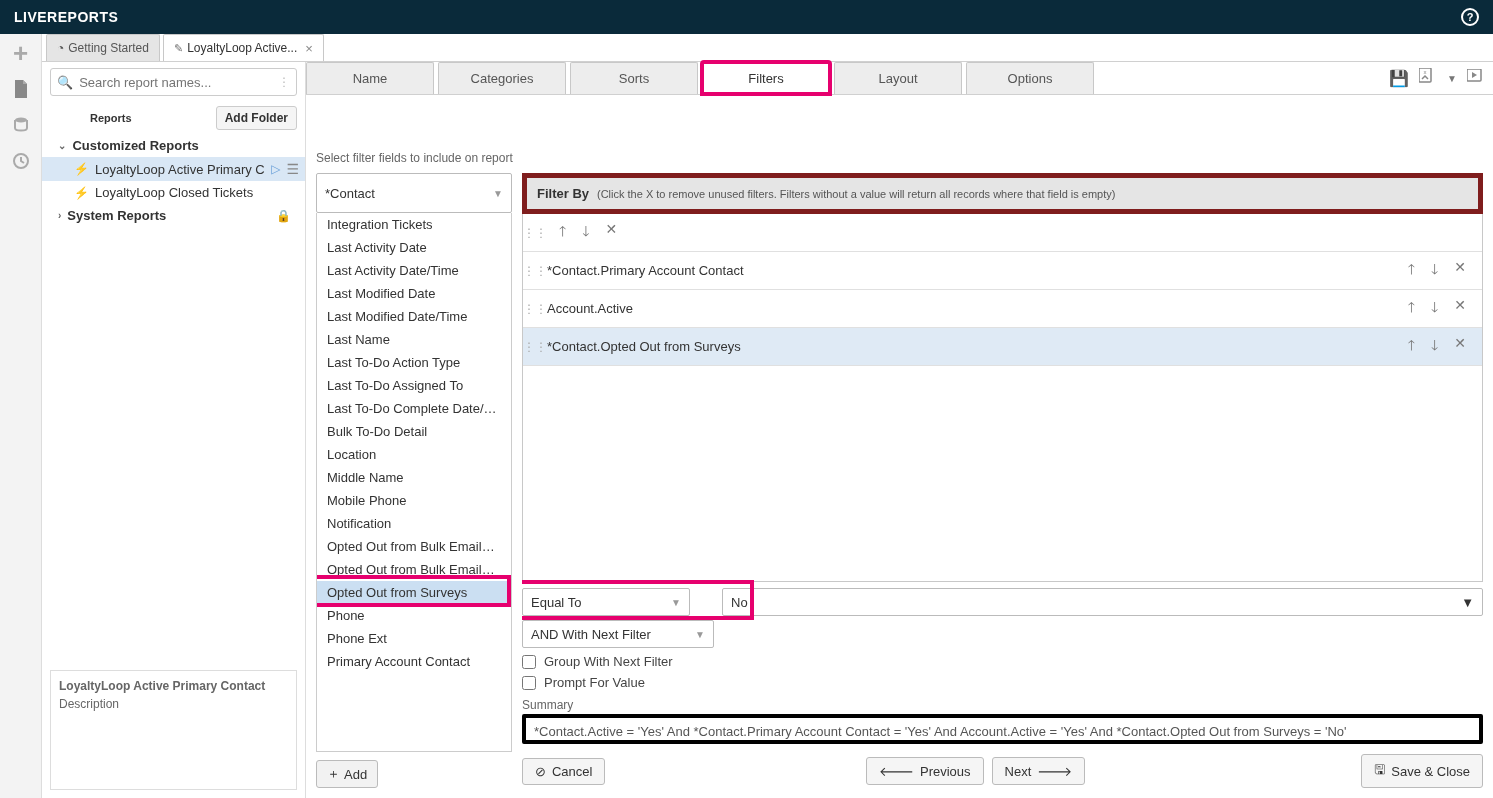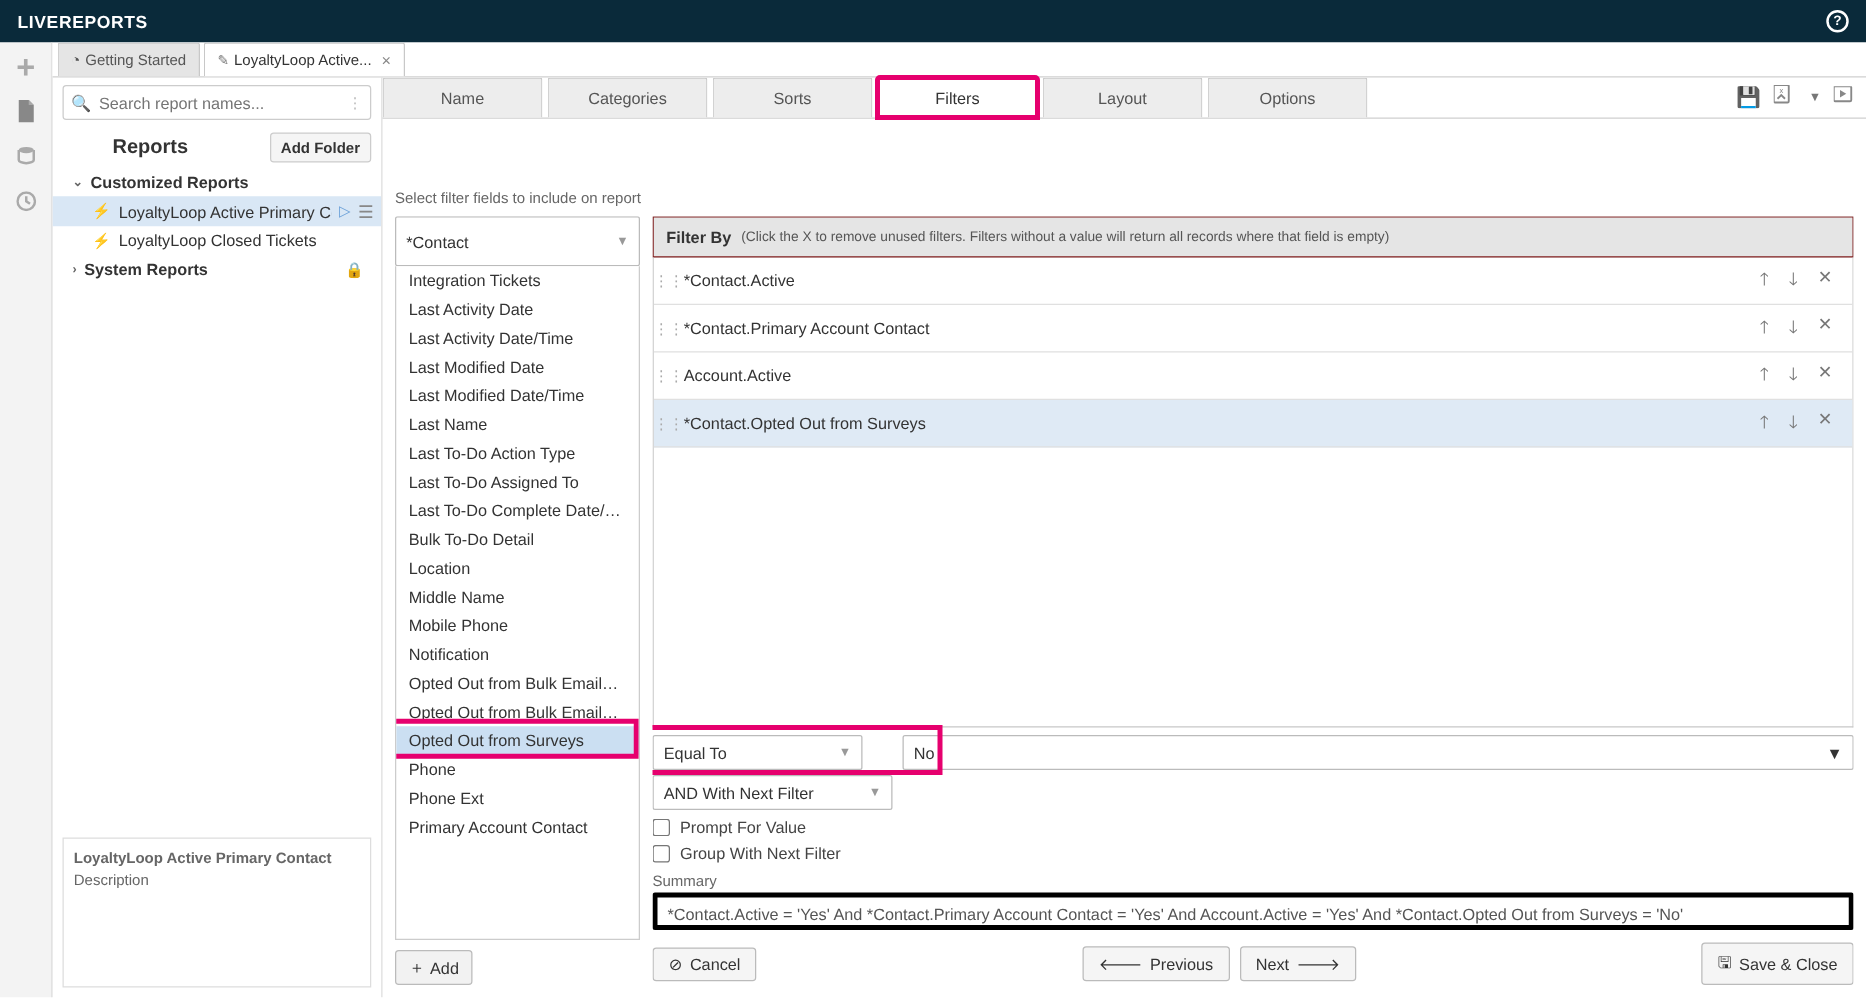--- a/index.html
+++ b/index.html
@@ -23,21 +23,21 @@
 .tab .close { font-size: 13px; color: #888; margin-left: 4px; }
 
 .workarea { flex: 1; display: flex; }
 
 .sidebar { width: 264px; border-right: 1px solid #ddd; display: flex; flex-direction: column; }
 .searchbox { margin: 6px 8px; height: 28px; border: 1px solid #ccc; border-radius: 3px; display: flex; align-items: center; padding: 0 6px; gap: 6px; color: #999; background: #fff; position: relative; }
 .searchbox input { border: none; outline: none; flex: 1; font-size: 13px; color: #666; }
 .searchbox .dots { font-size: 12px; color: #bbb; cursor: pointer; }
 
 .reports-head { display: flex; align-items: center; justify-content: space-between; padding: 4px 8px; }
-.reports-head .lbl { font-weight: bold; font-size: 16px; padding-left: 40px; }
+.reports-head .lbl { font-weight: bold; font-size: 11px; padding-left: 40px; }
 .addfolder { font-size: 12px; font-weight: bold; padding: 4px 8px; border: 1px solid #ccc; border-radius: 3px; background: #f5f5f5; cursor: pointer; }
 
 .tree { flex: 1; overflow: auto; font-size: 13px; }
 .tree-node { padding: 4px 8px 4px 16px; display: flex; align-items: center; gap: 4px; cursor: pointer; }
 .tree-node.bold { font-weight: bold; }
 .tree-leaf { padding: 4px 6px 4px 32px; display: flex; align-items: center; gap: 6px; cursor: pointer; }
 .tree-leaf.sel { background: #d9e7f5; }
 .bolt { color: #888; font-size: 12px; }
 .play { color: #6aa0d8; font-size: 12px; }
 .menuic { color: #888; font-size: 14px; }
@@ -64,21 +64,21 @@
 .combo .arrow { color: #999; font-size: 10px; }
 .fieldlist-wrap { flex: 1; border: 1px solid #ccc; border-top: none; overflow: hidden; position: relative; background: #fff; }
 .fieldlist { height: 100%; overflow-y: auto; }
 .fieldlist .item { padding: 4px 10px; font-size: 13px; cursor: pointer; white-space: nowrap; overflow: hidden; text-overflow: ellipsis; }
 .fieldlist .item.sel { background: #cbdff2; }
 .hlbox { border: 4px solid #e6006e; position: absolute; pointer-events: none; }
 
 .addbtn { margin-top: 8px; padding: 4px 10px; border: 1px solid #bbb; background: #f2f2f2; border-radius: 3px; display: inline-flex; align-items: center; gap: 4px; cursor: pointer; font-size: 13px; width: fit-content;}
 
 .filter-col { flex: 1; display: flex; flex-direction: column; overflow: hidden; }
-.filter-head { background: #e5e5e5; border: 1px solid #7f1d1d; padding: 8px 10px; font-size: 13px; display: flex; align-items: center; gap: 8px; }
+.filter-head { background: #e5e5e5; border: 5px solid #7f1d1d; padding: 8px 10px; font-size: 13px; display: flex; align-items: center; gap: 8px; }
 .filter-head .t { font-weight: bold; }
 .filter-head .hint { font-size: 11px; color: #555; }
 
 .filter-table { border: 1px solid #c8c8c8; border-top: none; flex: 1; overflow: auto; }
 .frow { display: flex; align-items: center; border-bottom: 1px solid #e0e0e0; height: 38px; }
 .frow.sel { background: #dfeaf5; }
 .frow .grip { width: 20px; text-align: center; color: #aaa; cursor: grab; font-size: 12px; }
 .frow .name { flex: 1; font-size: 13px; padding-left: 4px; }
 .frow .actions { display: flex; gap: 8px; padding: 0 12px; color: #777; font-size: 14px; }
 .frow .actions span { cursor: pointer; padding: 2px 4px; }
@@ -257,21 +257,20 @@
               </div>
 
               <div class="filter-col">
                 <div class="filter-head">
                   <span class="t">Filter By</span>
                   <span class="hint">(Click the X to remove unused filters. Filters without a value will return all records where that field is empty)</span>
                 </div>
                 <div class="filter-table" id="filter-table">
                     <div class="frow">
     <div class="grip">⋮⋮</div>
-    <div class="name">*Contact.Active</div>
     <div class="actions">
       <span>🡑</span>
       <span>🡓</span>
       <span>✕</span>
     </div>
                     </div>
                     <div class="frow">
     <div class="grip">⋮⋮</div>
     <div class="name">*Contact.Primary Account Contact</div>
     <div class="actions">
@@ -312,25 +311,25 @@
                   <div class="hl-cond" style="left:-6px;top:-8px;width:238px;height:40px;"></div>
                 </div>
                 <div class="andor-row">
                   <div class="cond-combo" style="width:100%;">
                     <span>AND With Next Filter</span>
                     <span class="arrow">▼</span>
                   </div>
                 </div>
                 <div class="check-row">
                   <input type="checkbox" style="">
-                  <span>Prompt For Value</span>
+                  <span>Group With Next Filter</span>
                 </div>
                 <div class="check-row">
                   <input type="checkbox" style="">
-                  <span>Group With Next Filter</span>
+                  <span>Prompt For Value</span>
                 </div>
                 <div class="summary-lbl">Summary</div>
                 <div class="summary-text">*Contact.Active = 'Yes' And *Contact.Primary Account Contact = 'Yes' And Account.Active = 'Yes' And *Contact.Opted Out from Surveys = 'No'</div>
 
                 <div class="footer-row">
                   <div class="btn">
                     <span>⊘</span>
                     <span>Cancel</span>
                   </div>
                   <div class="spacer"></div>

